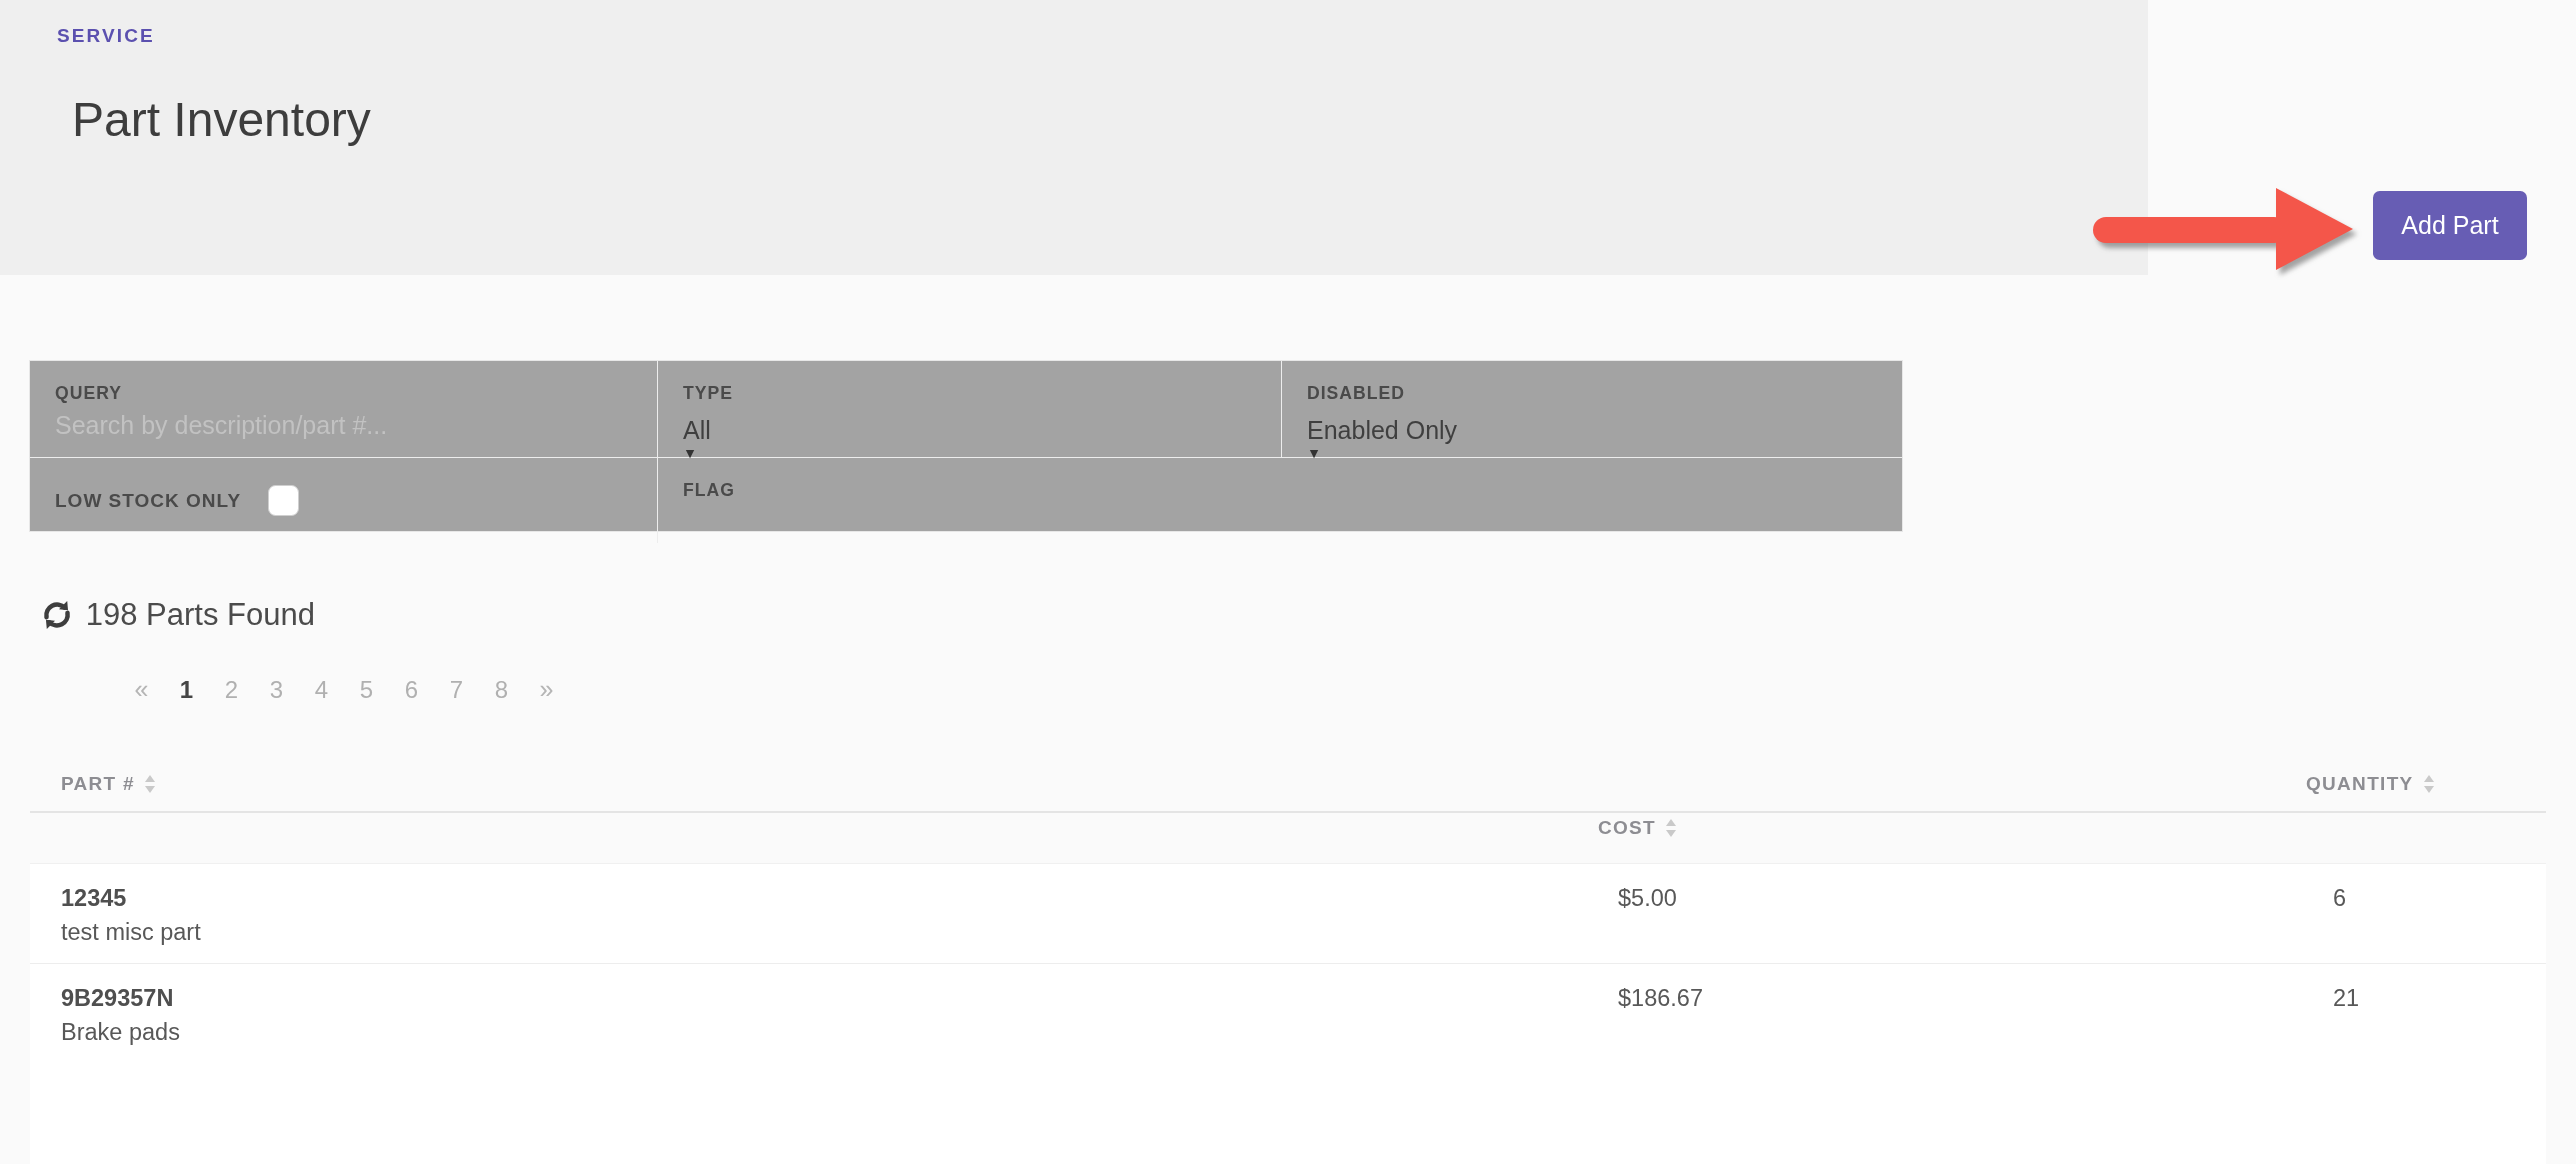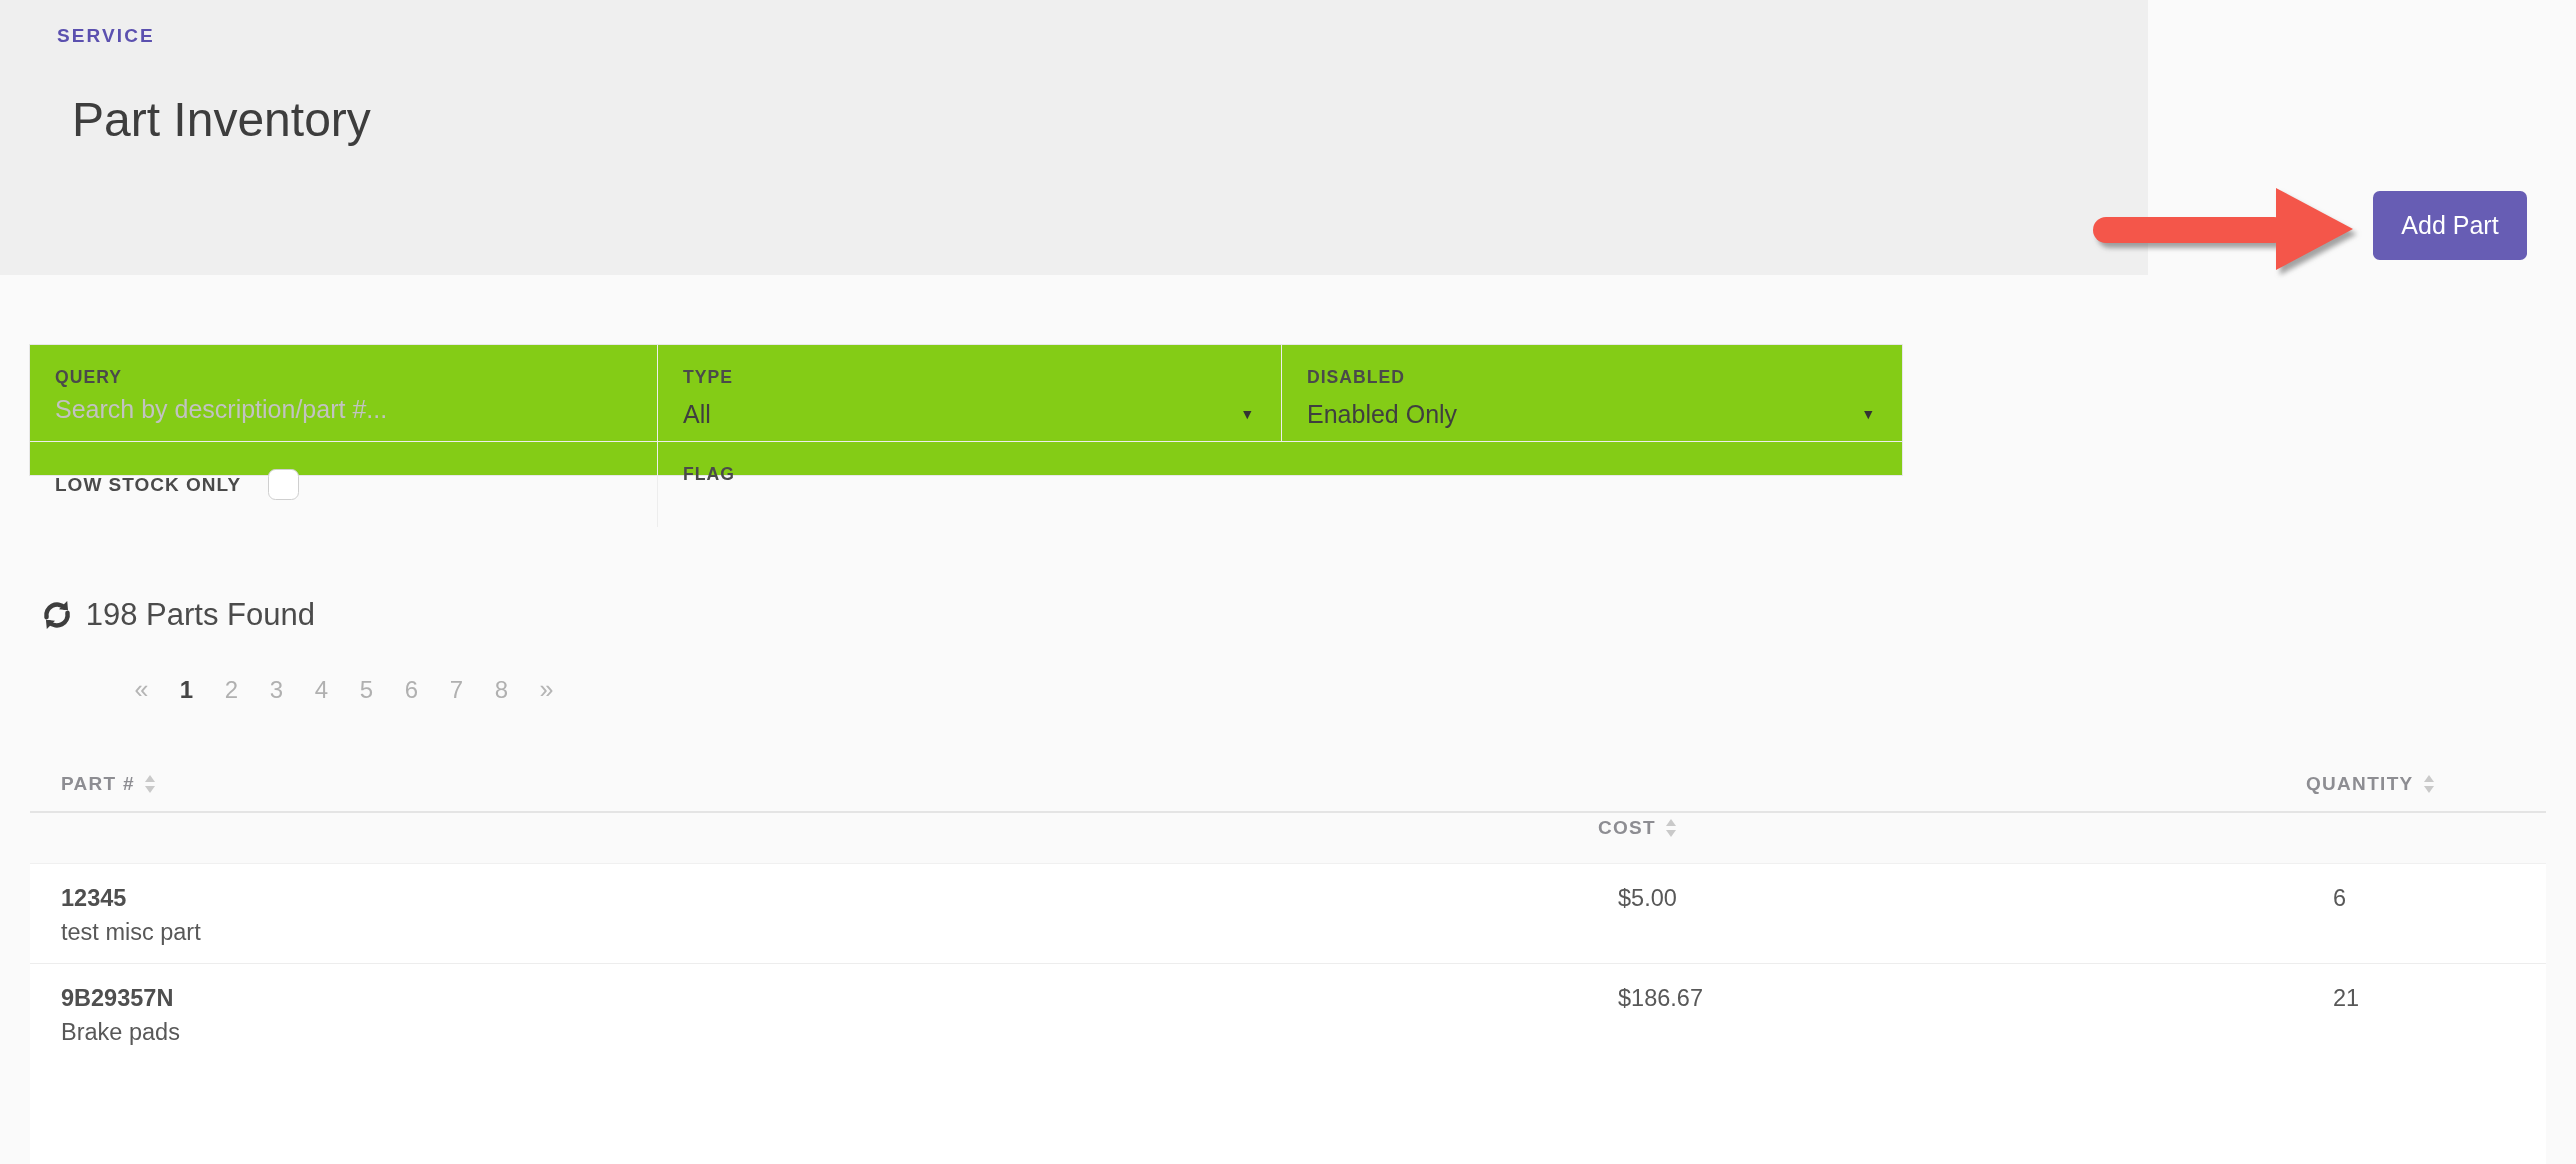--- a/index.html
+++ b/index.html
@@ -46,38 +46,38 @@
   .annotation-arrow .head {
     position:absolute; left:183px; top:0;
     width:0; height:0;
     border-top:41px solid transparent;
     border-bottom:41px solid transparent;
     border-left:77px solid #f4564a;
   }
 
   
   .filter-card {
-    position:absolute; left:29px; top:344px; width:1874px; height:132px;
-    background:#84cc16; border:0.8px solid #e7e7e7;
+    position:absolute; left:29px; top:360px; width:1874px; height:172px;
+    background:#a3a3a3; border:0.8px solid #e7e7e7;
   }
   .filter-row1 { display:flex; height:96px; }
   .filter-row2 { display:flex; height:86px; border-top:0.8px solid #ededed;justify-content:space-between; }
   .fcell { padding:22px 25px 0 25px; position:relative; }
   .fcell.c1 { width:628px; border-right:0.8px solid #ededed; }
   .fcell.c2 { width:624px; border-right:0.8px solid #ededed; }
   .fcell.c3 { flex:1; }
   .fcell.c1b { width:628px; border-right:0.8px solid #ededed; display:flex; align-items:center; padding-top:0; }
   .fcell.c2b { flex:1; }
   .flabel {
     font-size:17.6px; font-weight:700; letter-spacing:1px;
     color:#4a4a4a; text-transform:uppercase;
   }
   .fvalue {
     margin-top:11.7px; font-size:25px; color:#3f3f3f;
-    display:flex; align-items:center; cursor:pointer;
+    display:flex; align-items:flex-start; cursor:pointer;flex-direction:column;
   }
   .fvalue .val { flex:1; }
   .caret { font-size:14.2px; color:#333; margin-right:1.7px; }
   .query-input {
     margin-top:6.7px; width:100%; border:none; outline:none;
     font-size:25px; color:#3f3f3f; background:transparent;
     font-family:"Liberation Sans", sans-serif;
   }
   .query-input::placeholder { color:#c2c2c2; }
   .checkbox {

